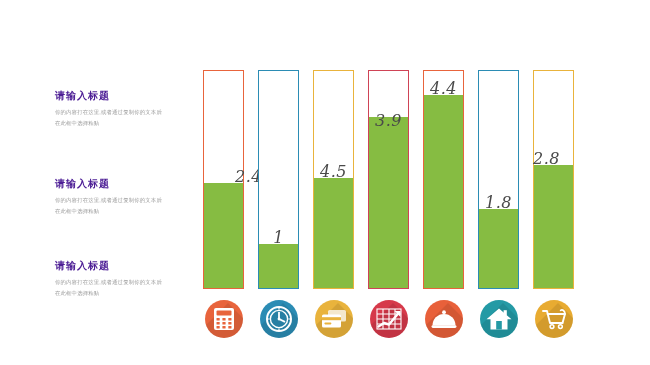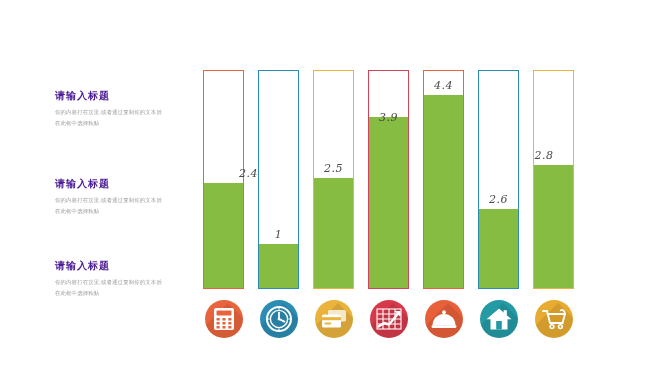--- a/index.html
+++ b/index.html
@@ -26,21 +26,21 @@
   }
 
   
   #chart{position:absolute;left:0;top:0;width:650px;height:365px;}
   .bar{position:absolute;box-sizing:border-box;background:#ffffff;}
   .bar-fill{position:absolute;left:0;right:0;bottom:0;background:#86bc42;}
   .bar-label{
     position:absolute;left:0;right:0;
     text-align:center;
     font-family:"DejaVu Serif","Liberation Serif",serif;
-    font-style:italic;font-size:11px;color:#4a4a4a;
+    font-style:italic;font-size:16px;color:#4a4a4a;
     letter-spacing:.5px;
   }
 
   
   .icon-wrap{position:absolute;width:38px;height:38px;border-radius:50%;
              overflow:hidden;}
   .icon-shadow{position:absolute;right:-2px;bottom:-6px;width:34px;height:34px;
                background:rgba(0,0,0,.09);transform:rotate(45deg);}
   .icon-glyph{position:absolute;inset:0;display:flex;align-items:center;
               justify-content:center;}
@@ -118,21 +118,21 @@
           <line x1="13" y1="22.4" x2="13" y2="24.4"></line>
           <line x1="1.6" y1="13" x2="3.6" y2="13"></line>
           <line x1="22.4" y1="13" x2="24.4" y2="13"></line>
         </g>
           </svg>
         </div>
       </div>
       <div class="bar" style="left: 313px; top: 70px; width: 41px; height: 219px; border: 1.6px solid rgb(233, 179, 60);">
         <div class="bar-fill" style="height: 110px; background: rgb(134, 188, 66);"></div>
       </div>
-      <div class="bar-label" style="left: 313px; width: 41px; top: 162px;">2.5</div>
+      <div class="bar-label" style="left: 313px; width: 41px; top: 162px;">4.5</div>
       <div class="icon-wrap" style="left: 314.5px; top: 300px; background: rgb(233, 179, 60);">
         <div class="icon-shadow"></div>
                   <div class="icon-glyph">
           <svg width="26" height="20" viewBox="0 0 26 20">
         <rect x="7" y="1" width="18" height="11.5" rx="1.6" fill="#ffffff" opacity=".75"></rect>
         <rect x="1" y="5.5" width="19" height="13" rx="1.6" fill="#ffffff"></rect>
         <rect x="1" y="8.2" width="19" height="3" fill="#e9b33c"></rect>
         <rect x="3.4" y="13.6" width="7" height="1.8" rx=".8" fill="#e9b33c"></rect>
       </svg>
         </div>
@@ -169,21 +169,21 @@
           <svg width="26" height="20" viewBox="0 0 26 20">
         <path d="M1.5 16.5 A11.5 11.5 0 0 1 24.5 16.5 Z" fill="#ffffff"></path>
         <rect x="0.5" y="16.2" width="25" height="2.8" rx="1.4" fill="#ffffff"></rect>
         <circle cx="13" cy="3.2" r="1.9" fill="#ffffff"></circle>
       </svg>
         </div>
       </div>
       <div class="bar" style="left: 478px; top: 70px; width: 41px; height: 219px; border: 1.6px solid rgb(43, 140, 180);">
         <div class="bar-fill" style="height: 79px; background: rgb(134, 188, 66);"></div>
       </div>
-      <div class="bar-label" style="left: 478px; width: 41px; top: 193px;">2.6</div>
+      <div class="bar-label" style="left: 478px; width: 41px; top: 193px;">1.8</div>
       <div class="icon-wrap" style="left: 479.5px; top: 300px; background: rgb(36, 154, 165);">
         <div class="icon-shadow"></div>
                   <div class="icon-glyph">
           <svg width="26" height="24" viewBox="0 0 26 24">
         <polygon points="13,1.5 25.5,12.2 21.5,12.2 21.5,22.5 4.5,22.5 4.5,12.2 0.5,12.2" fill="#ffffff"></polygon>
         <rect x="17.6" y="3.2" width="3.2" height="5" fill="#ffffff"></rect>
         <rect x="10.2" y="14" width="5.6" height="8.5" fill="#249aa5"></rect>
       </svg>
         </div>
       </div>

